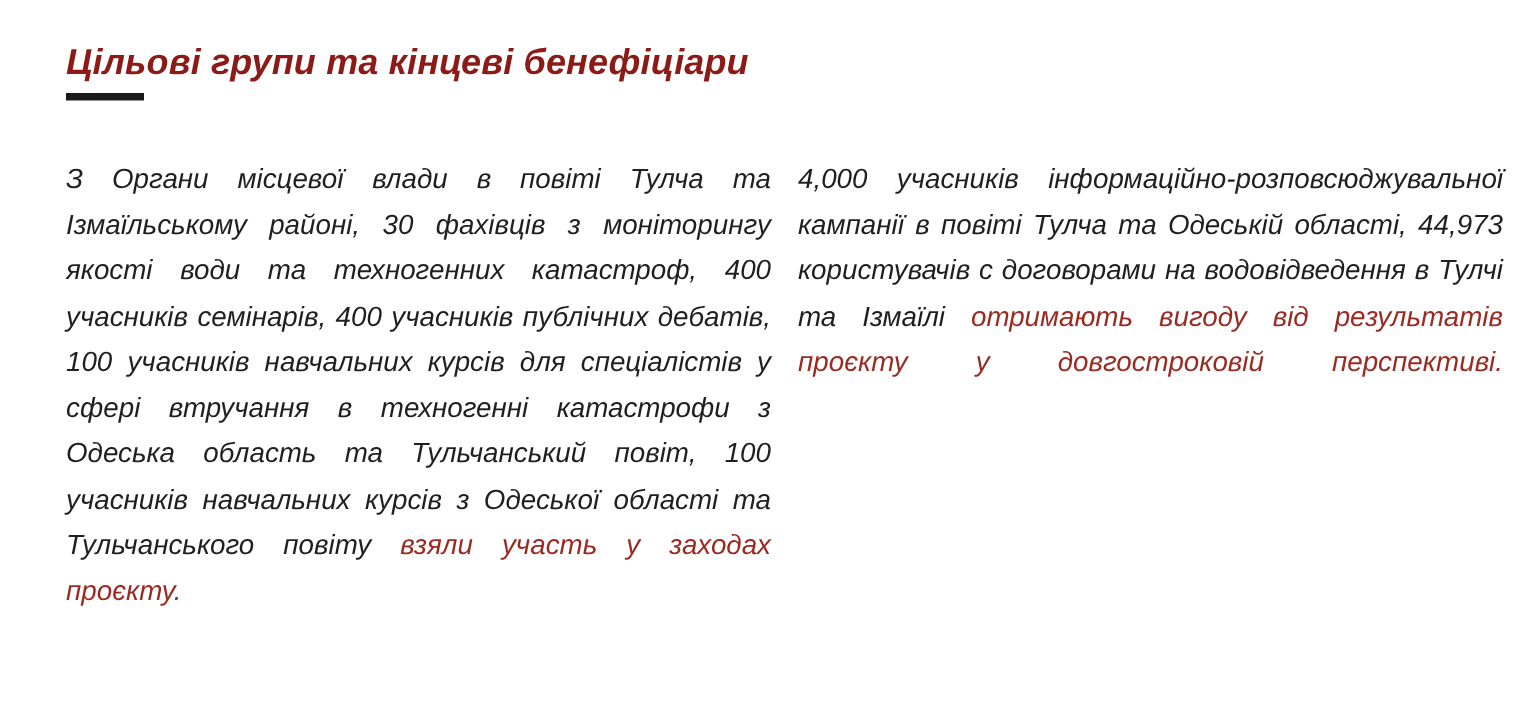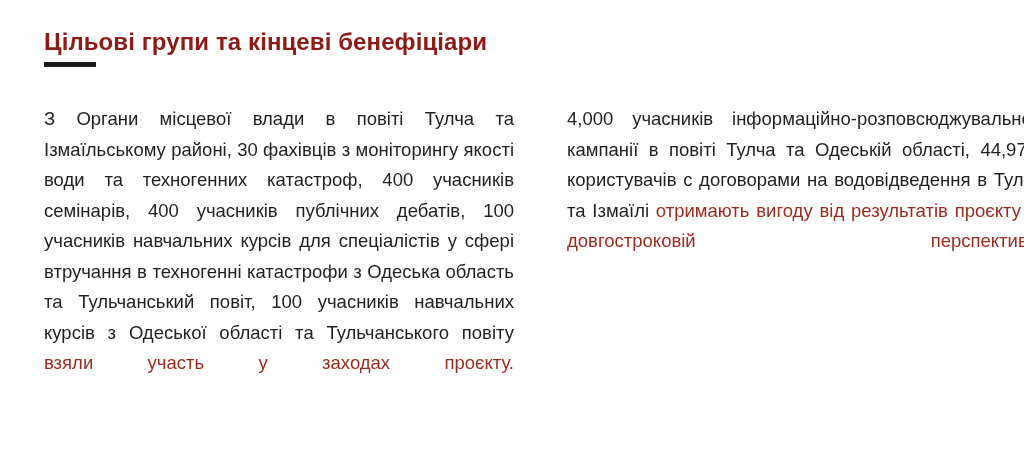--- a/index.html
+++ b/index.html
@@ -12,20 +12,21 @@
     height: 469px;
     font-family: "Liberation Sans", sans-serif;
     color: #222222;
     overflow: hidden;
   }
   .page {
     position: relative;
     width: 1024px;
     height: 384px;
     box-sizing: border-box;
+    font-style: italic;
   }
   .heading {
     position: absolute;
     left: 44px;
     top: 12px;
     font-size: 24px;
     font-weight: bold;
     color: #8c1a16;
     letter-spacing: 0.1px;
     white-space: nowrap;
@@ -37,21 +38,21 @@
     width: 52px;
     height: 5px;
     background: #1a1a1a;
   }
   .columns {
     position: absolute;
     left: 0;
     top: 104px;
     width: 1024px;
     display: flex;
-    gap: 53px;
+    gap: 18px;
     padding: 0 44px;
     box-sizing: border-box;
   }
   .col {
     width: 470px;
     flex: 0 0 470px;
   }
   .col p {
     margin: 0;
     font-size: 18.5px;

